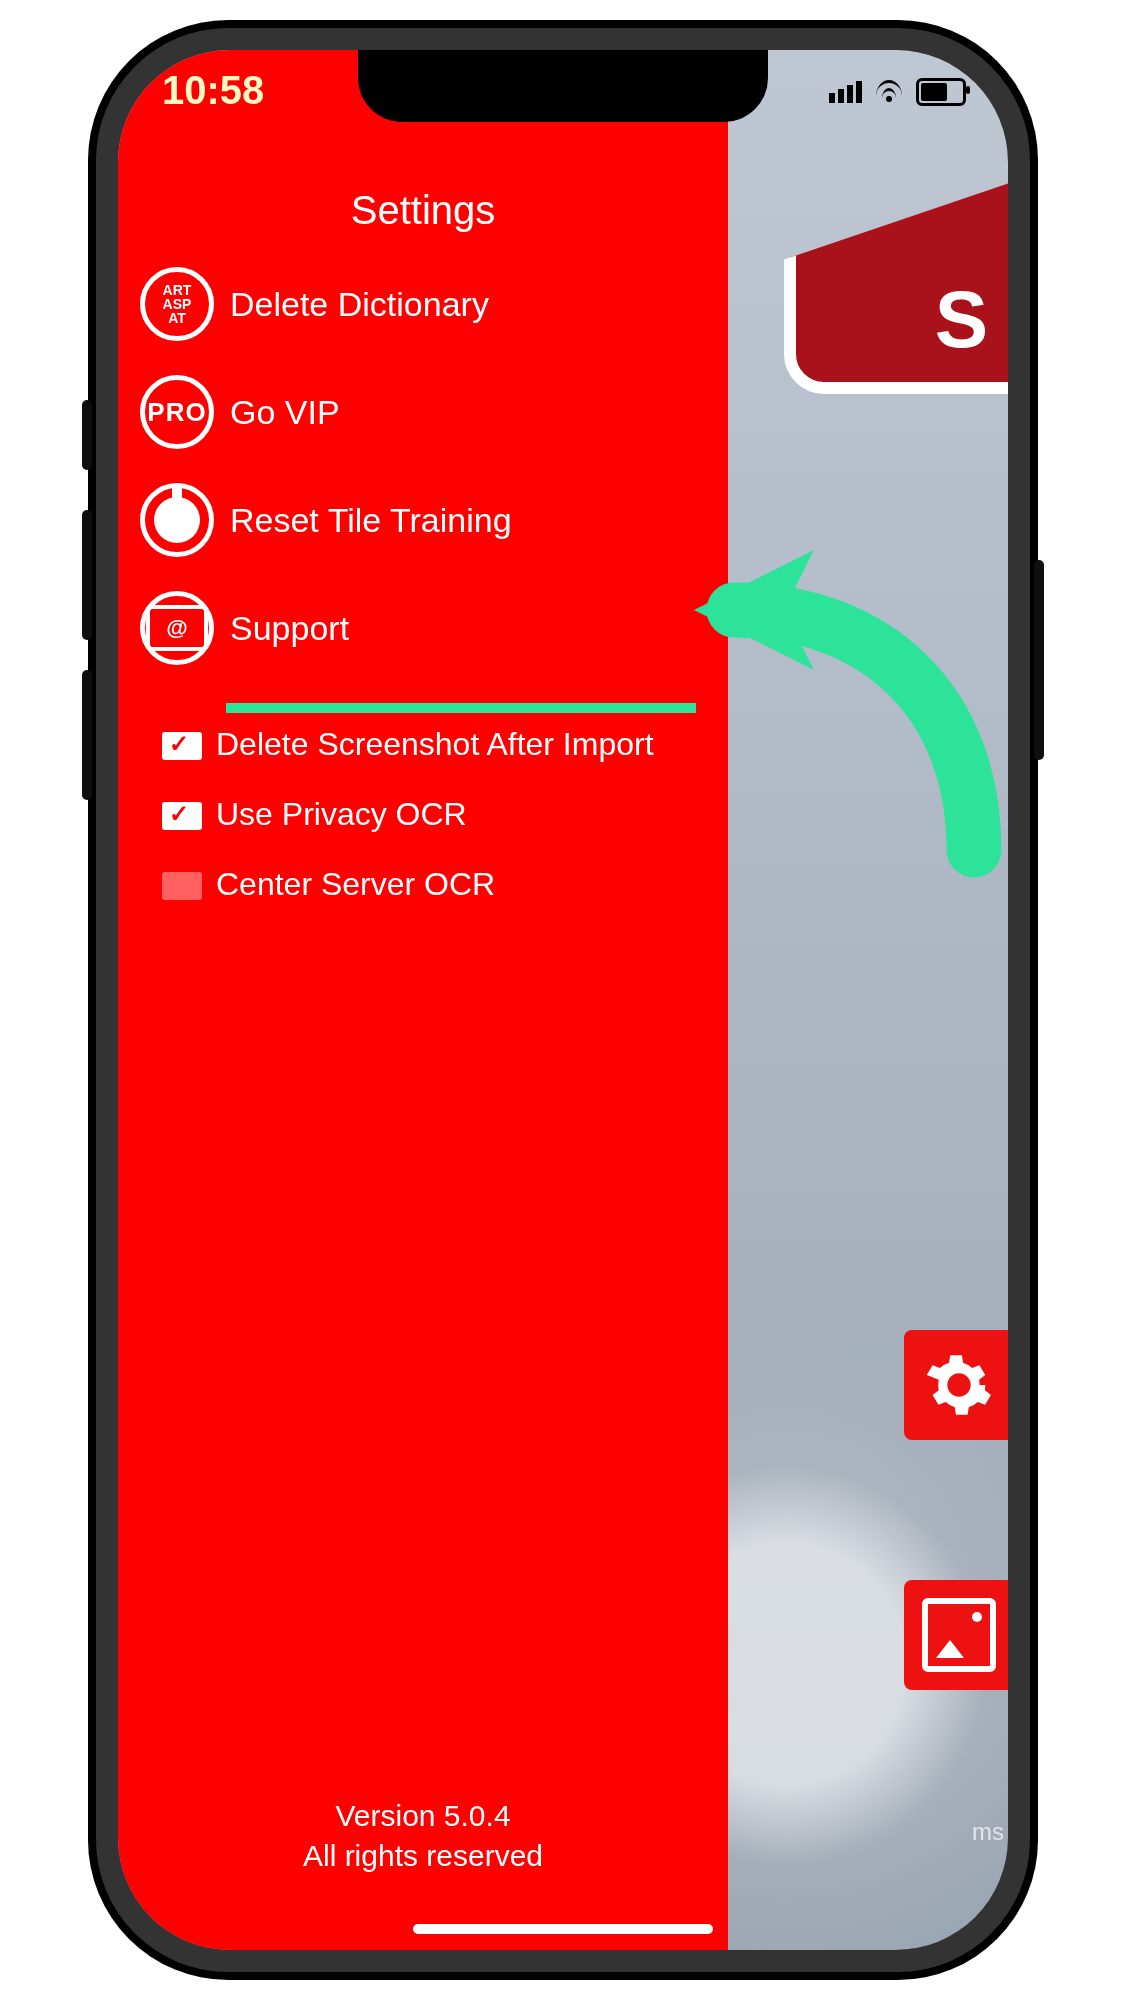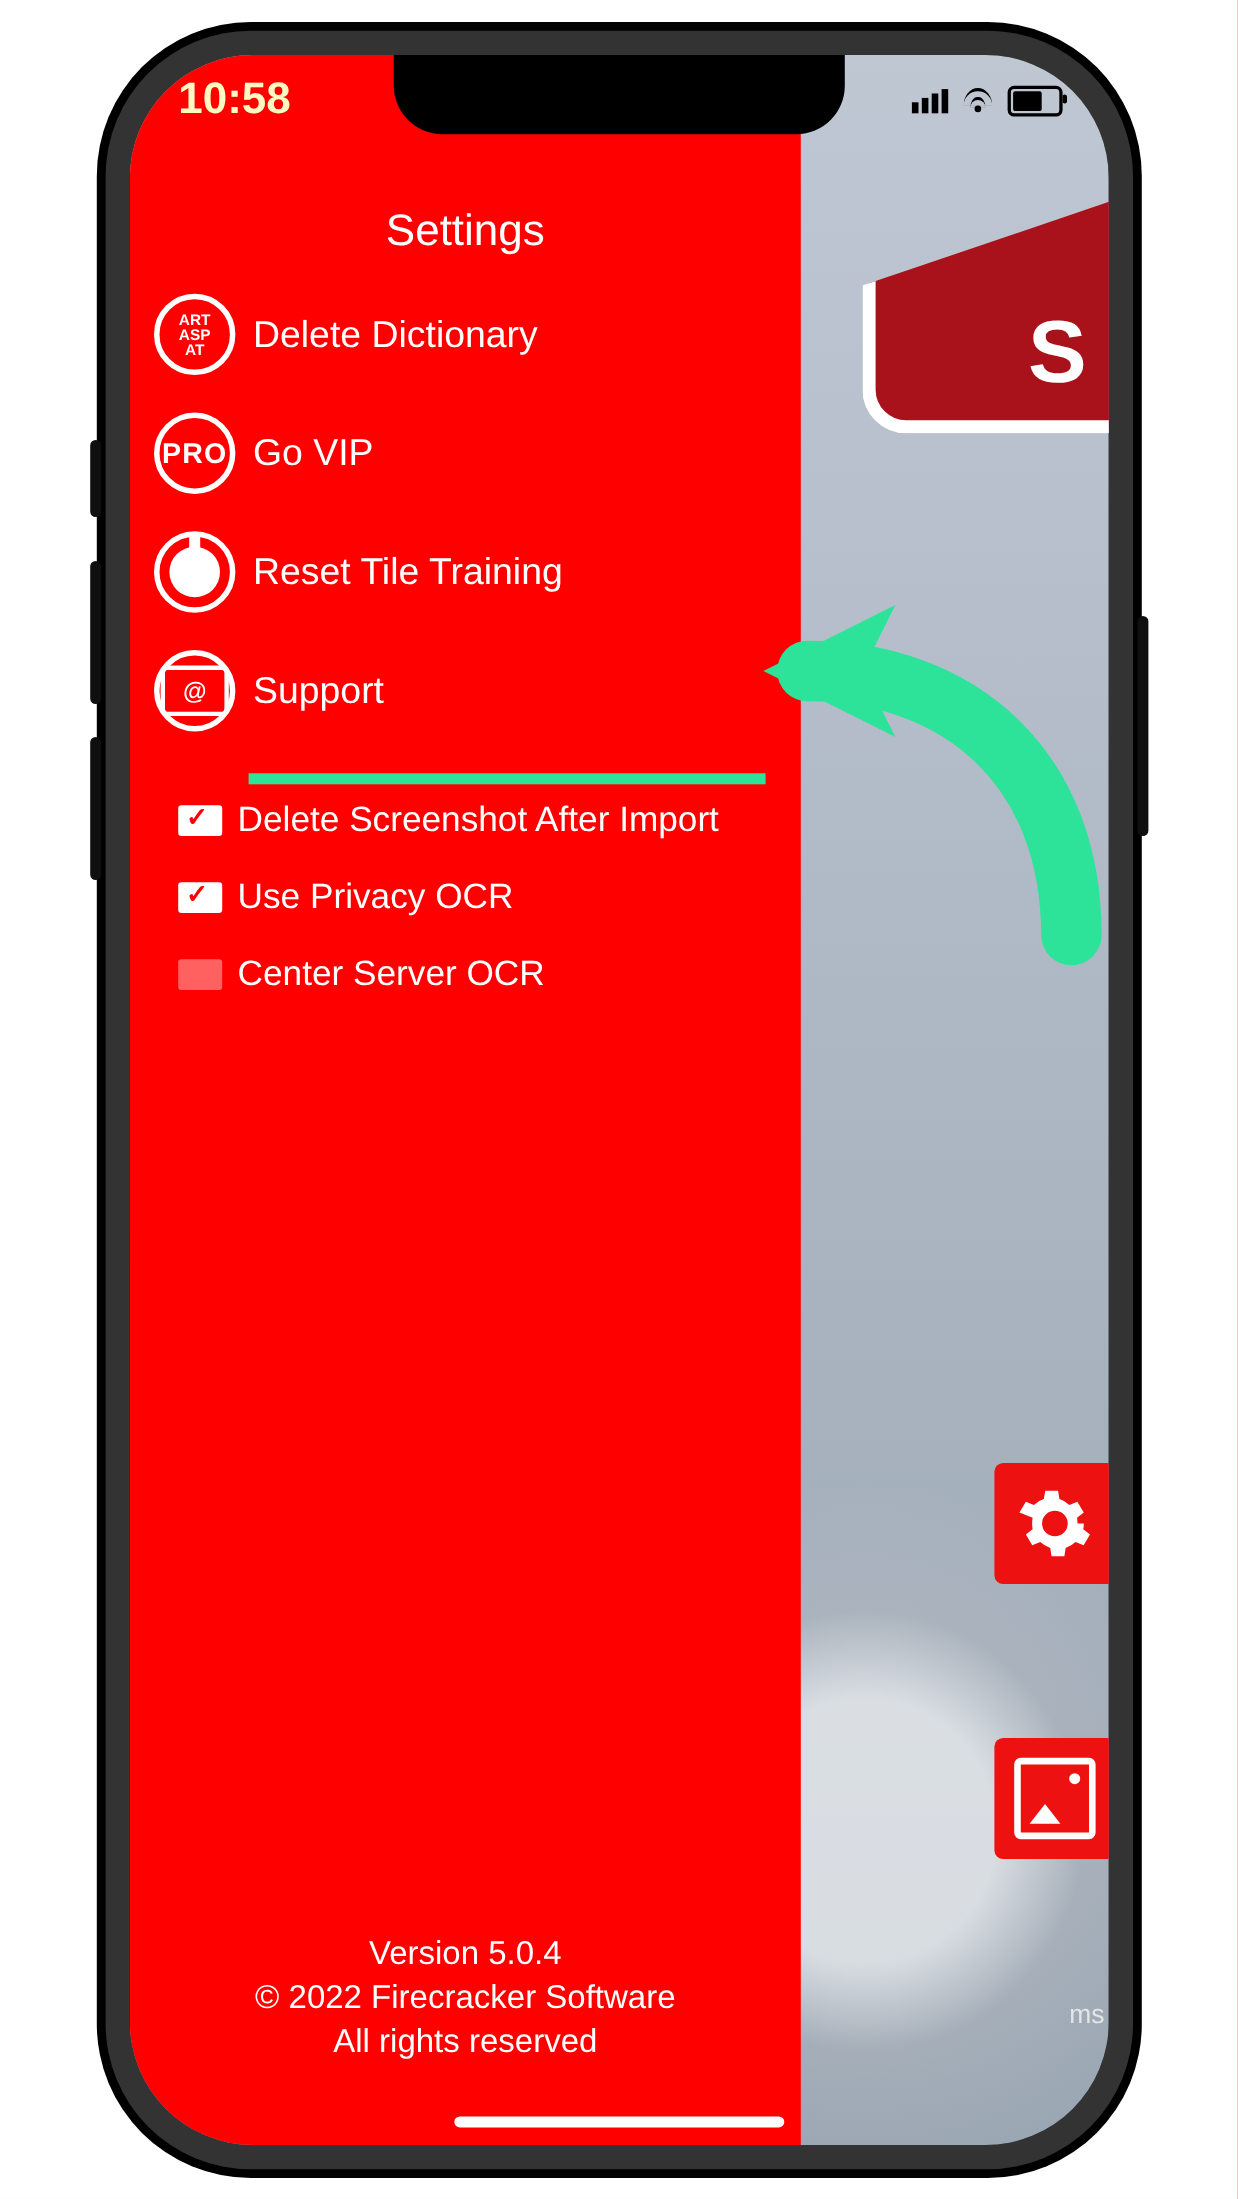--- a/index.html
+++ b/index.html
@@ -182,21 +182,20 @@
               <div class="label">Use Privacy OCR</div>
             </div>
             <div class="chkrow">
               <div class="chk off"></div>
               <div class="label">Center Server OCR</div>
             </div>
           </div>
 
           <div class="footer">
             <div>Version 5.0.4</div>
-            <div>© 2022 Firecracker Software</div>
             <div>All rights reserved</div>
           </div>
         </div>
 
         <div class="status-right" style="position:absolute;top:28px;right:42px">
           <div class="bars">
               <span></span>
               <span></span>
               <span></span>
               <span></span>

